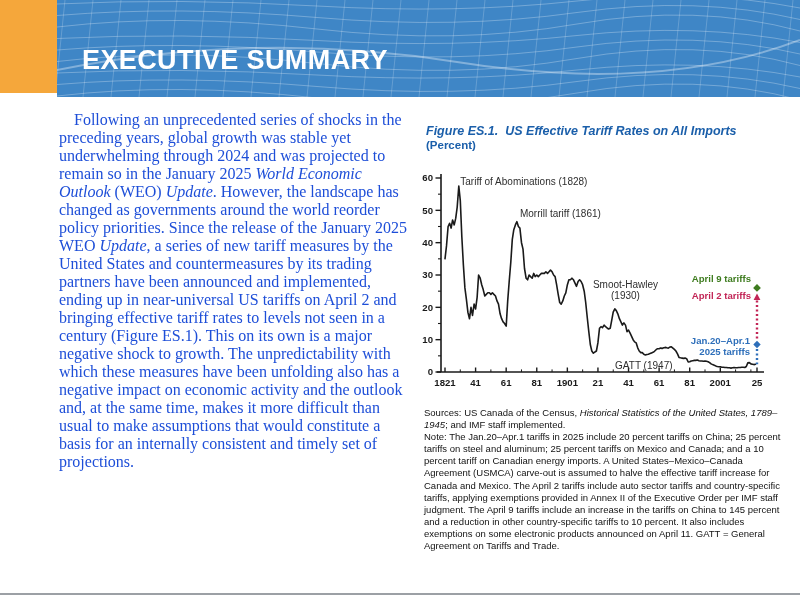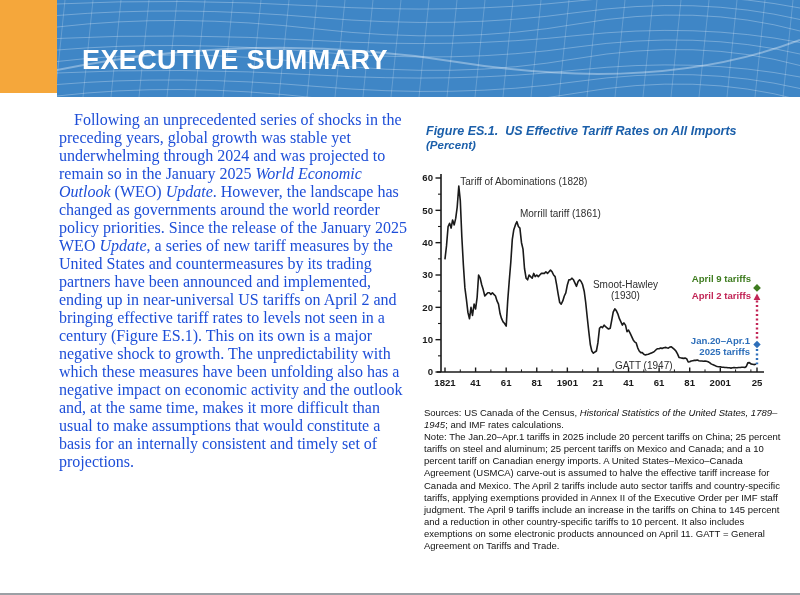--- a/index.html
+++ b/index.html
@@ -10,21 +10,21 @@
   .header-accent{position:absolute;left:0;top:0;width:57px;height:93px;background:#f5a73b;}
   .mesh{position:absolute;left:0;top:0;}
   .page-title{position:absolute;left:74px;top:45px;color:#ffffff;font-size:27px;font-weight:700;
               letter-spacing:0.4px;white-space:nowrap;margin-left:8px;}
   
   .body-par{position:absolute;left:59px;top:111px;width:354px;
             font-family:"Liberation Serif",serif;font-size:16px;line-height:18px;
             color:#1d4ed8;text-indent:15px;text-align:left;}
   
   .fig-title{position:absolute;left:426px;top:124px;width:360px;font-size:12.5px;font-weight:700;}
-  .fig-subtitle{position:absolute;left:426px;top:139px;font-size:11.5px;font-weight:700;font-style:italic;}
+  .fig-subtitle{position:absolute;left:426px;top:139px;font-size:11.5px;font-weight:700;}
   .chart-wrap{position:absolute;left:418px;top:158px;width:352px;height:240px;}
   .fig-notes{position:absolute;left:424px;top:407px;width:362px;font-size:9.5px;line-height:12.1px;color:#121212;}
   .fig-notes p{margin:0;}
   .bottom-edge{position:absolute;left:0;bottom:0;width:800px;height:2px;background:#7b8087;opacity:.75;}
 </style>
 </head>
 <body>
 
 <div id="page">
 
@@ -149,18 +149,18 @@
         <text x="332" y="196.51666666666665" text-anchor="end" font-size="9.6" font-weight="700" fill="#2e6fba">2025 tariffs</text>
         <line x1="339" y1="142.43" x2="339" y2="181.51666666666665" stroke="#c22556" stroke-width="2.4" stroke-dasharray="2.1 2.4"></line>
         <polygon points="339,135.43 335.6,141.93 342.4,141.93" fill="#c22556"></polygon>
         <text x="333" y="141.43" text-anchor="end" font-size="9.6" font-weight="700" fill="#c22556">April 2 tariffs</text>
         <polygon points="339,126.03333333333333 342.9,129.93333333333334 339,133.83333333333334 335.1,129.93333333333334" fill="#3e7c1f"></polygon>
         <text x="333" y="123.93333333333334" text-anchor="end" font-size="9.6" font-weight="700" fill="#3e7c1f">April 9 tariffs</text>
       </svg>
   </div>
 
   <div class="fig-notes">
-    <p><span>Sources: US Canada of the Census, </span><i>Historical Statistics of the United States, 1789–1945</i><span>; and IMF rates calculations.</span></p>
+    <p><span>Sources: US Canada of the Census, </span><i>Historical Statistics of the United States, 1789–1945</i><span>; and IMF staff implemented.</span></p>
     <p>Note: The Jan.20–Apr.1 tariffs in 2025 include 20 percent tariffs on China; 25 percent tariffs on steel and aluminum; 25 percent tariffs on Mexico and Canada; and a 10 percent tariff on Canadian energy imports. A United States–Mexico–Canada Agreement (USMCA) carve-out is assumed to halve the effective tariff increase for Canada and Mexico. The April 2 tariffs include auto sector tariffs and country-specific tariffs, applying exemptions provided in Annex II of the Executive Order per IMF staff judgment. The April 9 tariffs include an increase in the tariffs on China to 145 percent and a reduction in other country-specific tariffs to 10 percent. It also includes exemptions on some electronic products announced on April 11. GATT = General Agreement on Tariffs and Trade.</p>
   </div>
 
   <div class="bottom-edge"></div>
 </div>
 
 </body></html>

